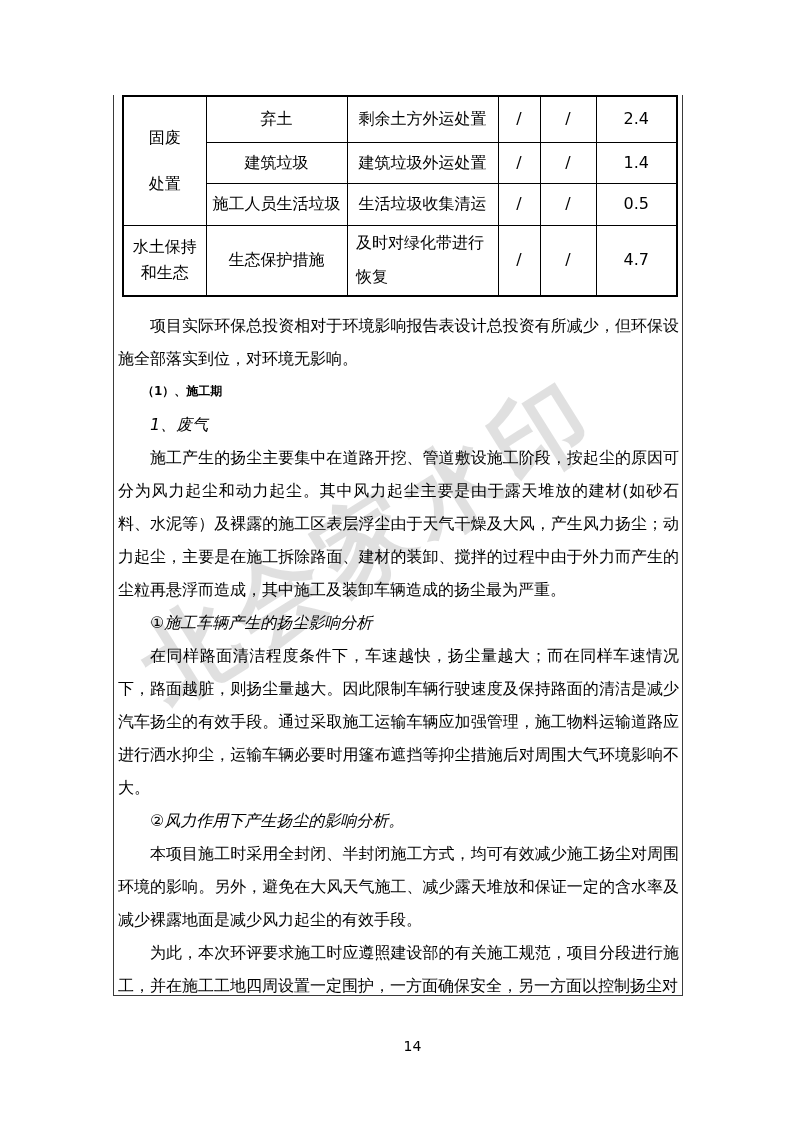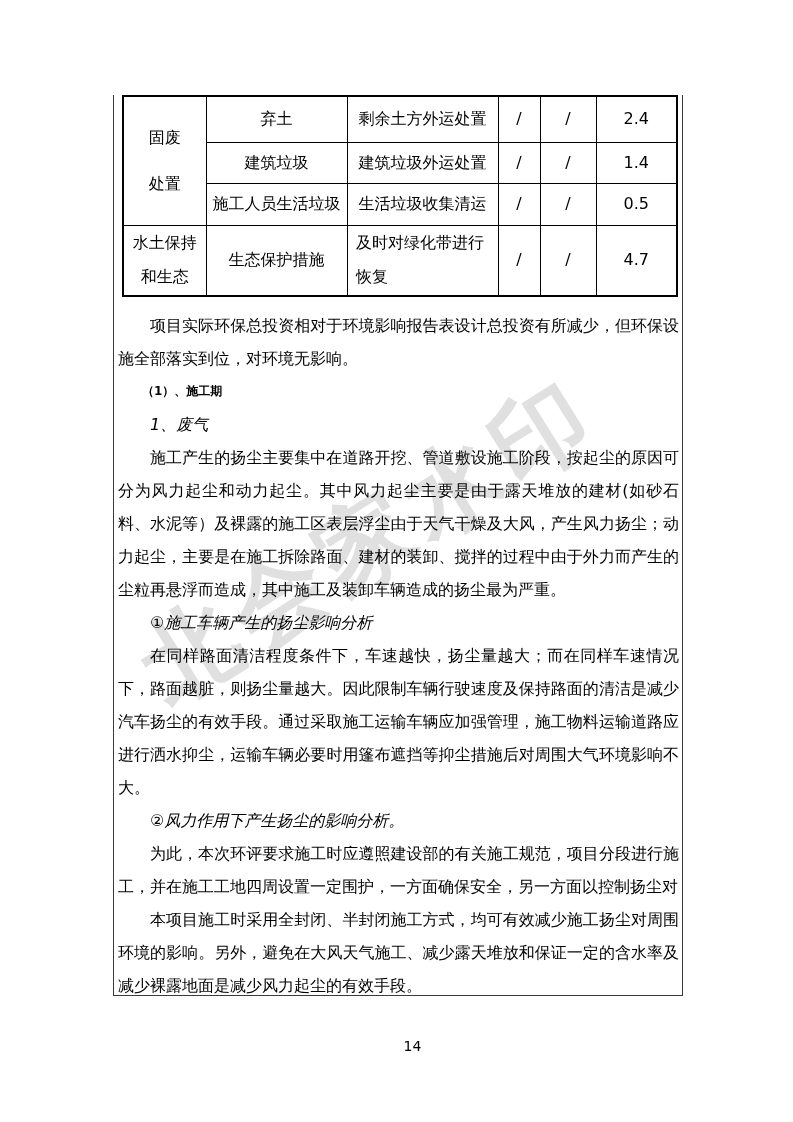--- a/index.html
+++ b/index.html
@@ -23,21 +23,21 @@
     border-collapse:collapse; table-layout:fixed;
     margin-left:8px; width:554px; border:2px solid #000;
     background:transparent;
   }
   table.waste td {
     border:1px solid #000; text-align:center; vertical-align:middle;
     font-size:16px; line-height:20px; padding:0; overflow:hidden;
   }
   tr.r1 { height:46px; } tr.r2 { height:41px; } tr.r3 { height:42px; } tr.r4 { height:71px; }
   .w2 { display:inline-block; width:2.2em; line-height:46px; text-align:center;font-family:Liberation Serif, serif; }
-  .w4 { display:inline-block; width:4.2em; line-height:34px; text-align:center; }
+  .w4 { display:inline-block; width:4.2em; line-height:26px; text-align:center; }
   .w8 { display:inline-block; width:8.3em; line-height:34px; text-align:left; }
   .textblock {
     padding:12px 3px 0 4px; font-size:16px; line-height:33px;
     text-align:justify; position:relative; z-index:2;
   }
   .textblock p { margin:0; text-indent:2em; }
   .h-main { font-weight:bold; font-size:17px; line-height:33px; text-indent:0; }
   .h-sub  { font-weight:bold; font-size:12px; line-height:33px; text-indent:2em; }
   .line-item { text-indent:2em;font-style:italic; }
   .footer {
@@ -98,21 +98,21 @@
       </table>
 
     <div class="textblock">
       <p>项目实际环保总投资相对于环境影响报告表设计总投资有所减少，但环保设施全部落实到位，对环境无影响。</p>
       <div class="h-sub">（1）、施工期</div>
       <div class="line-item">1、废气</div>
       <p>施工产生的扬尘主要集中在道路开挖、管道敷设施工阶段，按起尘的原因可分为风力起尘和动力起尘。其中风力起尘主要是由于露天堆放的建材(如砂石料、水泥等）及裸露的施工区表层浮尘由于天气干燥及大风，产生风力扬尘；动力起尘，主要是在施工拆除路面、建材的装卸、搅拌的过程中由于外力而产生的尘粒再悬浮而造成，其中施工及装卸车辆造成的扬尘最为严重。</p>
       <div class="line-item">①施工车辆产生的扬尘影响分析</div>
       <p>在同样路面清洁程度条件下，车速越快，扬尘量越大；而在同样车速情况下，路面越脏，则扬尘量越大。因此限制车辆行驶速度及保持路面的清洁是减少汽车扬尘的有效手段。通过采取施工运输车辆应加强管理，施工物料运输道路应进行洒水抑尘，运输车辆必要时用篷布遮挡等抑尘措施后对周围大气环境影响不大。</p>
       <div class="line-item">②风力作用下产生扬尘的影响分析。</div>
+      <p>本项目施工时采用全封闭、半封闭施工方式，均可有效减少施工扬尘对周围环境的影响。另外，避免在大风天气施工、减少露天堆放和保证一定的含水率及减少裸露地面是减少风力起尘的有效手段。</p>
       <p>为此，本次环评要求施工时应遵照建设部的有关施工规范，项目分段进行施工，并在施工工地四周设置一定围护，一方面确保安全，另一方面以控制扬尘对</p>
-      <p>本项目施工时采用全封闭、半封闭施工方式，均可有效减少施工扬尘对周围环境的影响。另外，避免在大风天气施工、减少露天堆放和保证一定的含水率及减少裸露地面是减少风力起尘的有效手段。</p>
     </div>
 
   </div>
 
   <div class="footer">14</div>
 
 </div>
 
 </body></html>

